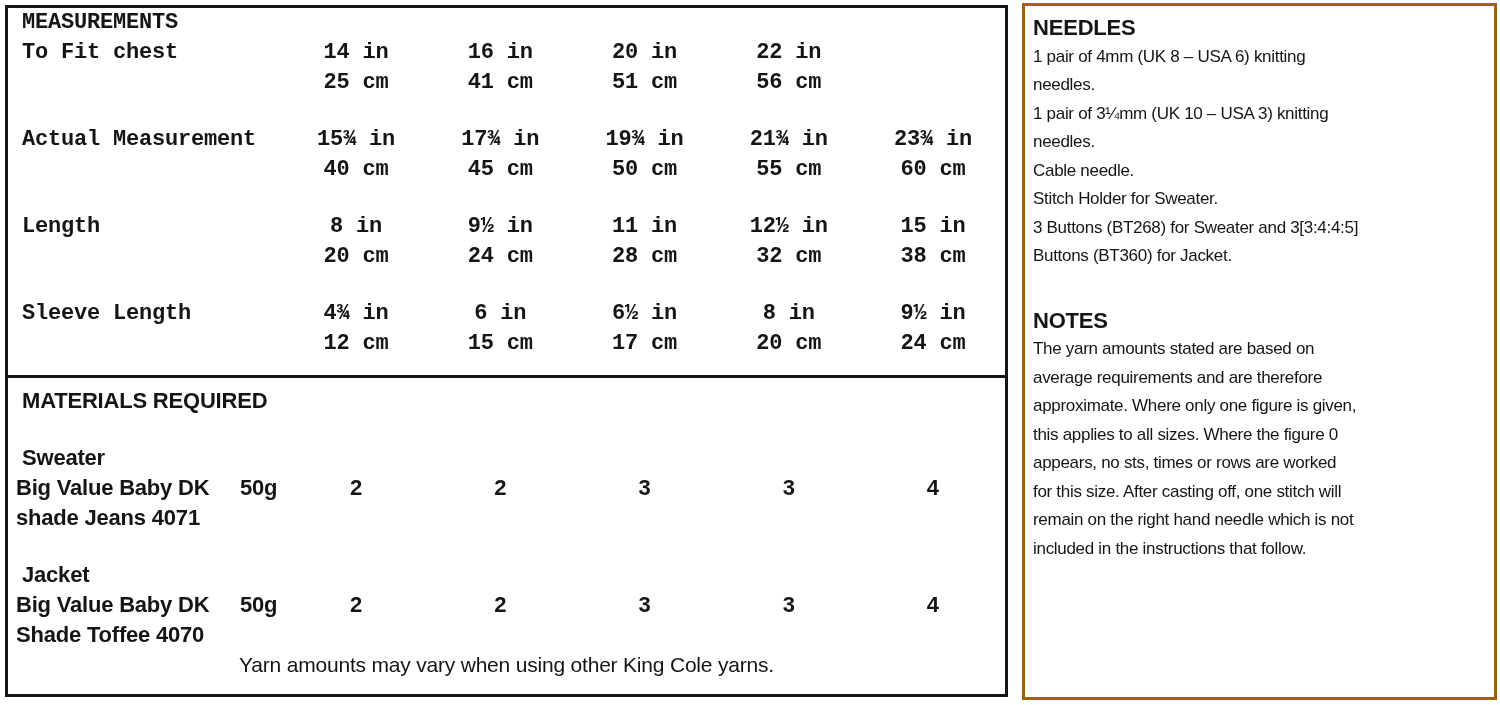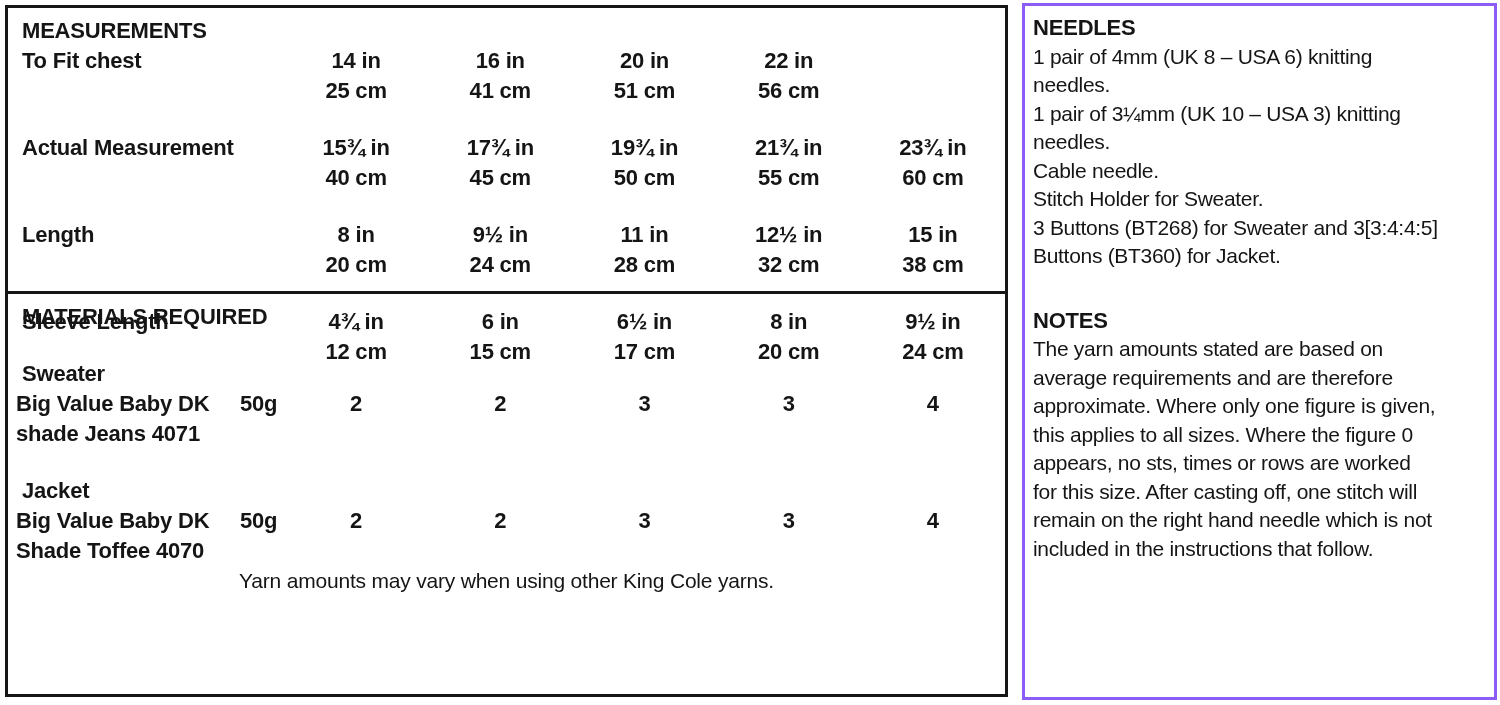--- a/index.html
+++ b/index.html
@@ -2,24 +2,24 @@
 <html><head>
 <meta charset="utf-8">
 <style>
   html,body{margin:0;padding:0;background:#ffffff;}
   body{width:1500px;height:705px;font-family:"Liberation Sans","DejaVu Sans",sans-serif;color:#151515;}
   .page{position:relative;width:1500px;height:705px;background:#fff;}
 
   .left-box{position:absolute;left:5px;top:5px;width:1003px;height:692px;
     border:3px solid #161616;box-sizing:border-box;overflow:hidden;}
   .right-box{position:absolute;left:1022px;top:3px;width:475px;height:697px;
-    border:3px solid #8b5cf6;box-sizing:border-box;overflow:hidden;
+    border:3px solid #a16207;box-sizing:border-box;overflow:hidden;
     padding:8px 4px 0 8px;}
 
-  .meas{height:286px;border-bottom:3px solid #161616;box-sizing:border-box;padding-top:8px;}
+  .meas{height:370px;border-bottom:3px solid #161616;box-sizing:border-box;font-family:Liberation Mono, monospace;}
   .mats{padding-top:8px;}
 
   .sec-title{font-weight:bold;font-size:22px;line-height:30px;letter-spacing:-0.2px;padding-left:14px;}
 
   .grid{display:grid;grid-template-columns:232px 44px repeat(5,1fr);align-items:start;
     font-weight:bold;font-size:22px;line-height:30px;letter-spacing:-0.2px;}
   .mrow{margin-bottom:27px;}
   .lbl{grid-column:1 / 3;padding-left:14px;}
   .cell{text-align:center;}
   .cell span{display:block;}
@@ -29,21 +29,21 @@
     padding-left:14px;margin-top:27px;}
   .mat-label{grid-column:1;padding-left:8px;}
   .mat-label span{display:block;}
   .mat-row{font-weight:bold;}
   .yarn-lines{font-weight:bold;}
 
   .footnote{text-align:center;font-weight:normal;font-size:21px;line-height:30px;
     letter-spacing:-0.2px;margin-top:0px;}
 
   .sb-title{font-weight:bold;font-size:22px;line-height:28.5px;letter-spacing:-0.2px;}
-  .sb-text{font-weight:normal;font-size:21px;line-height:28.5px;letter-spacing:-0.3px;white-space:pre;}
+  .sb-text{font-weight:normal;font-size:17px;line-height:28.5px;letter-spacing:-0.3px;white-space:pre;}
   .sb-gap-notes{margin-top:36px;}
   .sb-gap-important{margin-top:20px;}
 </style>
 </head>
 <body>
 
 <div class="page">
 
   <div class="left-box">
 

